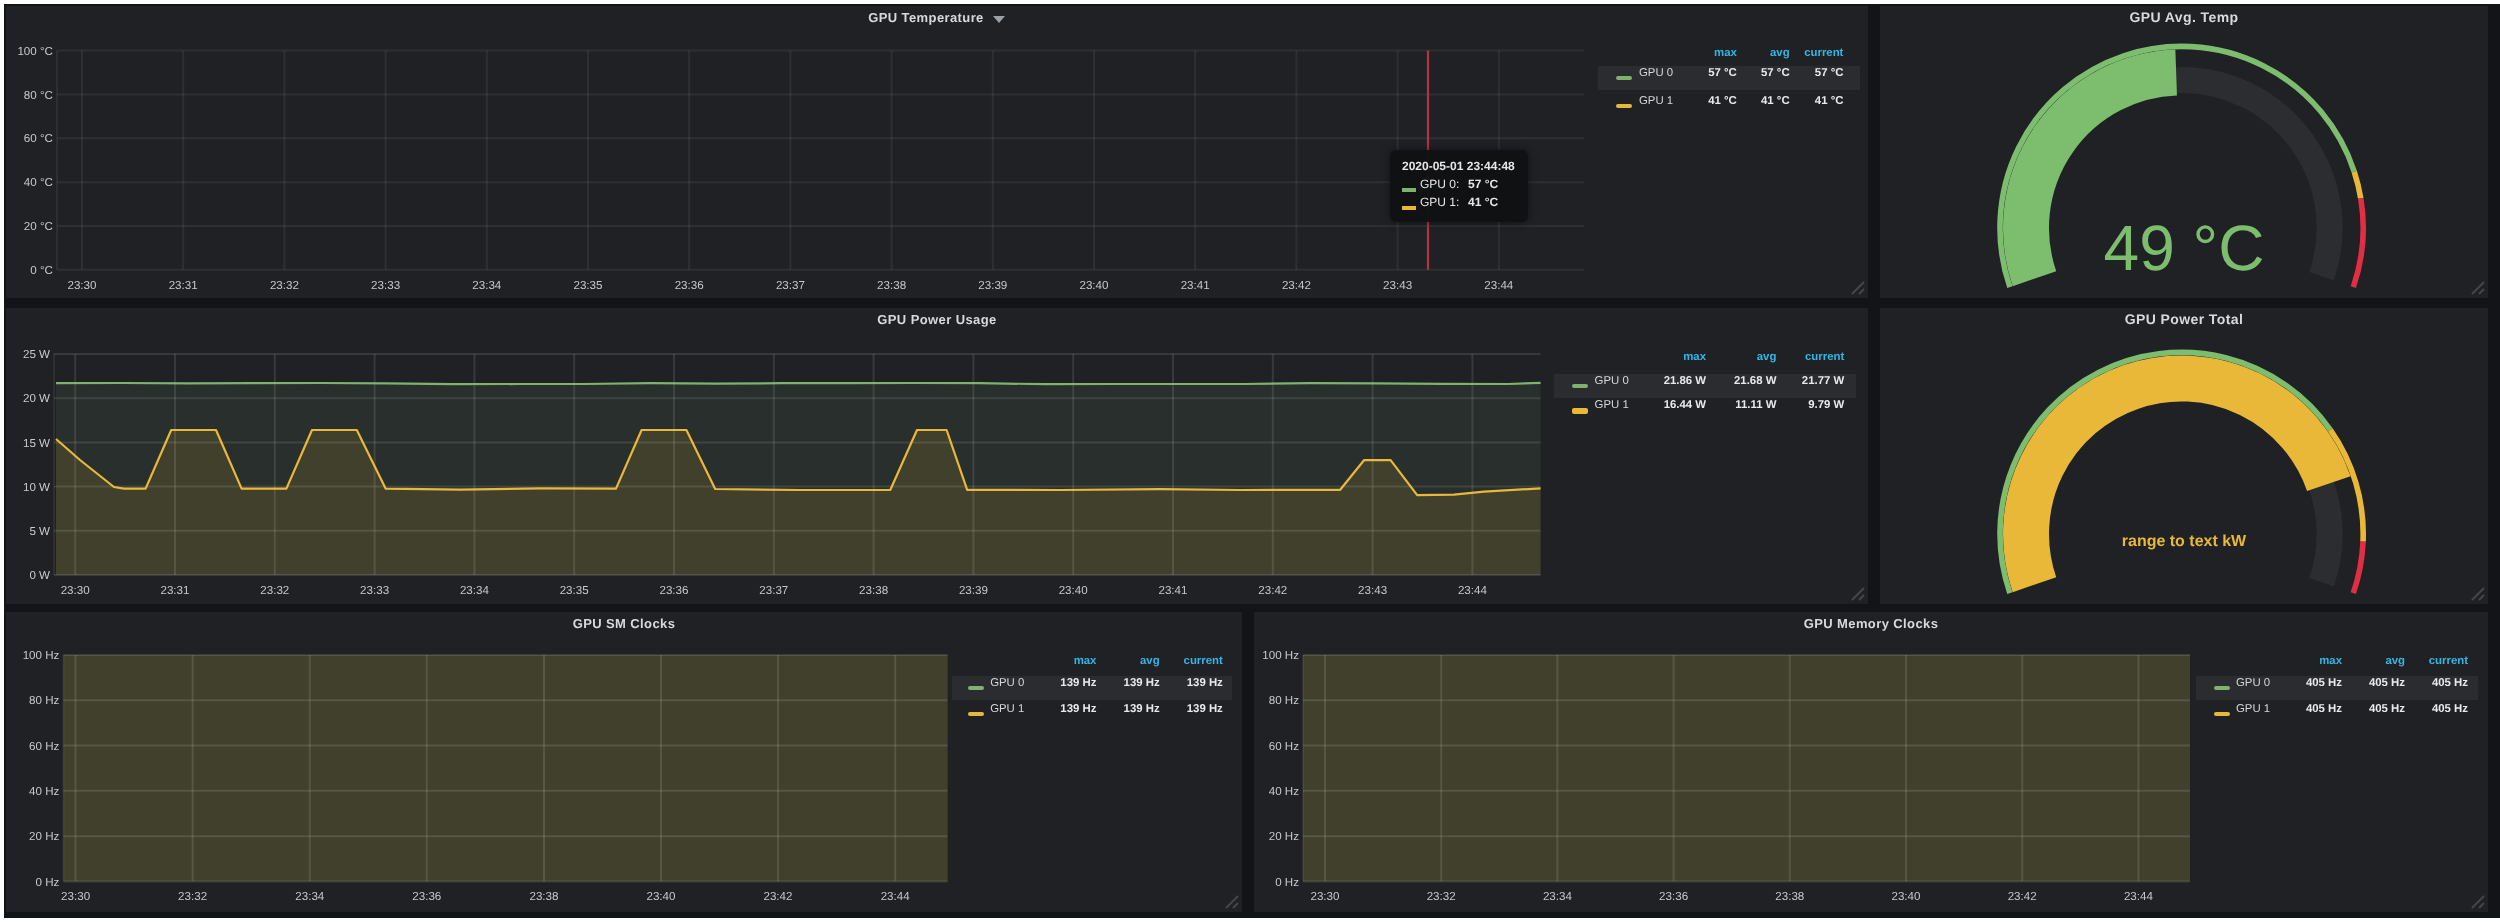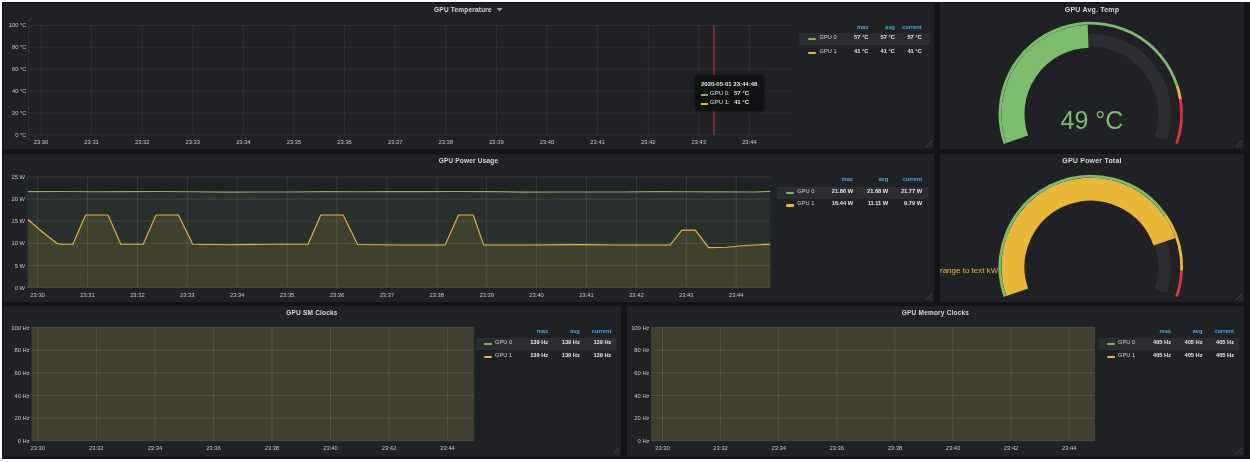--- a/index.html
+++ b/index.html
@@ -311,32 +311,32 @@
     </div>
     <div style="position:absolute;left:938px;top:1px;width:304px;height:146px;background:#1f2125">
       <svg width="304" height="146" style="position:absolute;left:0;top:0">
         <path d="M 80.83 135.09 A 74 74 0 1 1 220.77 135.09" fill="none" stroke="#2c2d31" stroke-width="13" stroke-linecap="butt"></path>
         <path d="M 77.24 136.33 A 77.8 77.8 0 0 1 148.08 33.25" fill="none" stroke="#7cbd6e" stroke-width="23" stroke-linecap="butt"></path>
         <path d="M 64.95 140.56 A 90.8 90.8 0 1 1 237.11 82.79" fill="none" stroke="#7cbd6e" stroke-width="2.8" stroke-linecap="butt"></path>
         <path d="M 237.11 82.79 A 90.8 90.8 0 0 1 240.38 96.17" fill="none" stroke="#eab839" stroke-width="2.8" stroke-linecap="butt"></path>
         <path d="M 240.38 96.17 A 90.8 90.8 0 0 1 236.65 140.56" fill="none" stroke="#e02f44" stroke-width="2.8" stroke-linecap="butt"></path>
       </svg>
       <div style="position:absolute;left:0;top:3px;width:100%;text-align:center;font-size:7px;font-weight:bold;color:#d8d9da;letter-spacing:0.2px">GPU Avg. Temp</div>
-      <div style="position:absolute;left:0;top:103px;width:100%;text-align:center;font-size:25px;font-weight:500;color:#7cbd6e;font-family:'Liberation Sans',sans-serif">49 °C</div>
+      <div style="position:absolute;left:0;top:103px;width:100%;text-align:center;font-size:32px;font-weight:500;color:#7cbd6e;font-family:'Liberation Sans',sans-serif">49 °C</div>
       <svg width="8" height="8" style="position:absolute;right:1px;bottom:1px">
         <path d="M7 1 L1 7 M7 4.5 L4.5 7" stroke="#45464a" stroke-width="1" fill="none"></path>
       </svg>
     </div>
     <div style="position:absolute;left:938px;top:152px;width:304px;height:148px;background:#1f2125">
       <svg width="304" height="148" style="position:absolute;left:0;top:0">
         <path d="M 80.83 137.09 A 74 74 0 1 1 220.77 137.09" fill="none" stroke="#2c2d31" stroke-width="13" stroke-linecap="butt"></path>
         <path d="M 77.24 138.33 A 77.8 77.8 0 1 1 224.41 87.80" fill="none" stroke="#eab839" stroke-width="23" stroke-linecap="butt"></path>
         <path d="M 64.95 142.56 A 90.8 90.8 0 0 1 225.18 60.92" fill="none" stroke="#7cbd6e" stroke-width="2.8" stroke-linecap="butt"></path>
         <path d="M 225.18 60.92 A 90.8 90.8 0 0 1 241.52 116.80" fill="none" stroke="#eab839" stroke-width="2.8" stroke-linecap="butt"></path>
         <path d="M 241.52 116.80 A 90.8 90.8 0 0 1 236.65 142.56" fill="none" stroke="#e02f44" stroke-width="2.8" stroke-linecap="butt"></path>
       </svg>
       <div style="position:absolute;left:0;top:3px;width:100%;text-align:center;font-size:7px;font-weight:bold;color:#d8d9da;letter-spacing:0.2px">GPU Power Total</div>
-      <div style="position:absolute;left:0;top:111.5px;width:100%;text-align:left;font-size:8px;font-weight:normal;color:#eab839">range to text kW</div>
+      <div style="position:absolute;left:0;top:111.5px;width:100%;text-align:center;font-size:8px;font-weight:bold;color:#eab839">range to text kW</div>
       <svg width="8" height="8" style="position:absolute;right:1px;bottom:1px">
         <path d="M7 1 L1 7 M7 4.5 L4.5 7" stroke="#45464a" stroke-width="1" fill="none"></path>
       </svg>
     </div>
 </div>
 
 </body></html>

